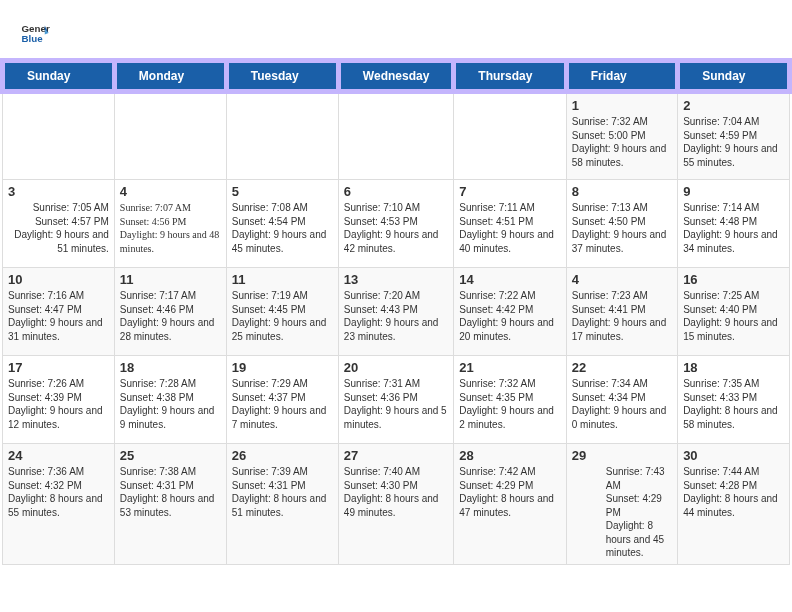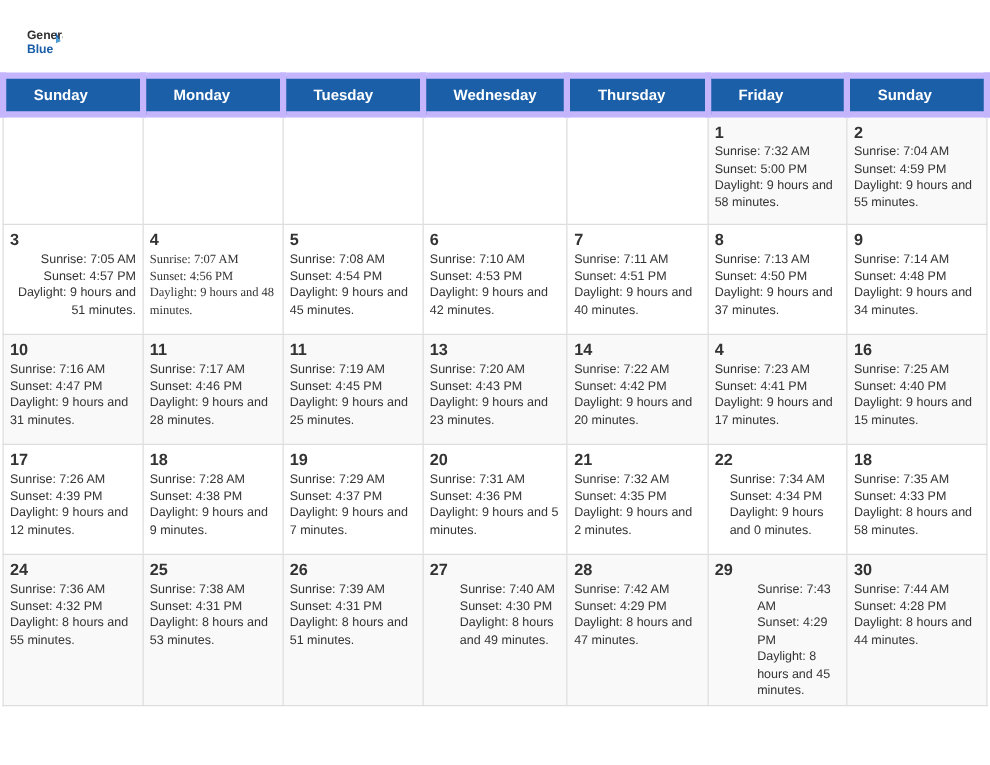--- a/index.html
+++ b/index.html
@@ -209,21 +209,21 @@
 Daylight: 9 hours and 5 minutes.</div>
         </td>
         <td>
           <span class="day-number">21</span>
           <div class="day-info" style="white-space: pre-line;">Sunrise: 7:32 AM
 Sunset: 4:35 PM
 Daylight: 9 hours and 2 minutes.</div>
         </td>
         <td>
           <span class="day-number">22</span>
-          <div class="day-info" style="white-space: pre-line; margin-left: 12px;">Sunrise: 7:34 AM
+          <div class="day-info" style="white-space: pre-line;">Sunrise: 7:34 AM
 Sunset: 4:34 PM
 Daylight: 9 hours and 0 minutes.</div>
         </td>
         <td>
           <span class="day-number">18</span>
           <div class="day-info" style="white-space: pre-line;">Sunrise: 7:35 AM
 Sunset: 4:33 PM
 Daylight: 8 hours and 58 minutes.</div>
         </td>
       </tr>
@@ -241,21 +241,21 @@
 Daylight: 8 hours and 53 minutes.</div>
         </td>
         <td>
           <span class="day-number">26</span>
           <div class="day-info" style="white-space: pre-line;">Sunrise: 7:39 AM
 Sunset: 4:31 PM
 Daylight: 8 hours and 51 minutes.</div>
         </td>
         <td>
           <span class="day-number">27</span>
-          <div class="day-info" style="white-space: pre-line; margin-left: 24px;">Sunrise: 7:40 AM
+          <div class="day-info" style="white-space: pre-line;">Sunrise: 7:40 AM
 Sunset: 4:30 PM
 Daylight: 8 hours and 49 minutes.</div>
         </td>
         <td>
           <span class="day-number">28</span>
           <div class="day-info" style="white-space: pre-line;">Sunrise: 7:42 AM
 Sunset: 4:29 PM
 Daylight: 8 hours and 47 minutes.</div>
         </td>
         <td>

